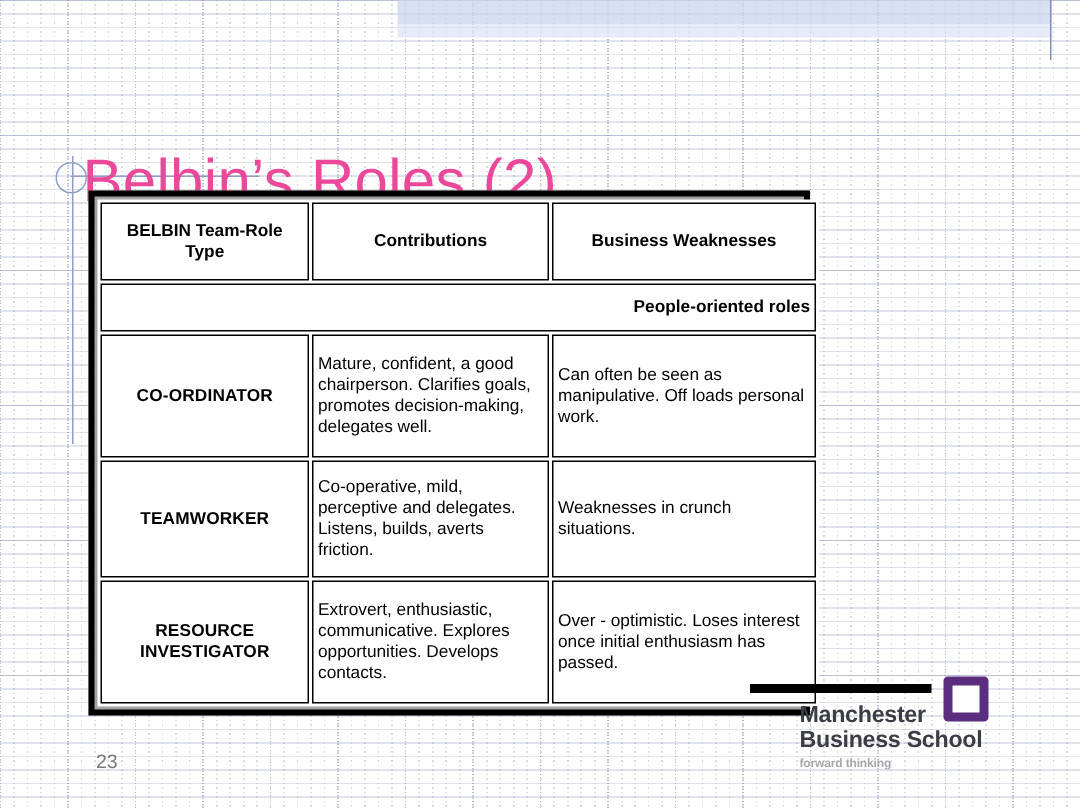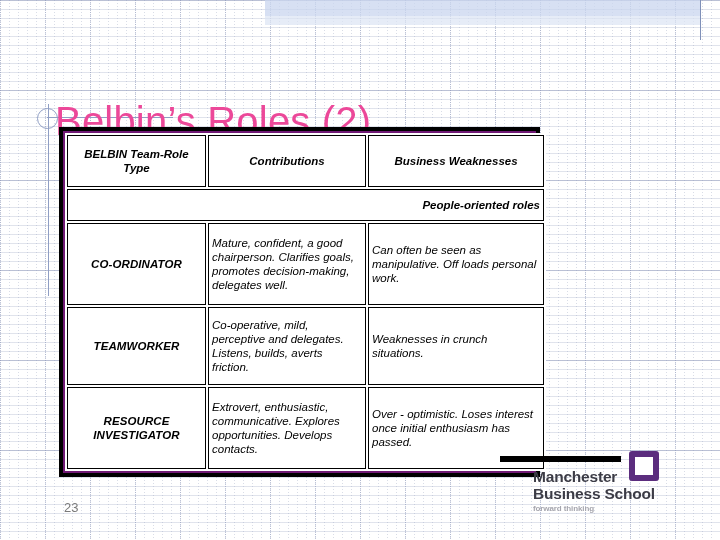--- a/index.html
+++ b/index.html
@@ -113,25 +113,24 @@
     letter-spacing: .2px;
     white-space: nowrap;
     margin-top: 36px;
   }
 
   
   .table-wrap {
     position: absolute;
     left: 59px; top: 127px;
     width: 481px;
-    background: #701a75;
+    background: #a3a3a3;
     border: 4px solid #000000;
     box-sizing: border-box;
     padding: 2px;
-    font-style: italic;
   }
   table.belbin {
     border-collapse: separate;
     border-spacing: 2px;
     width: 100%;
     table-layout: fixed;
     background: #ffffff;
   }
   table.belbin td {
     border: 1px solid #000000;

